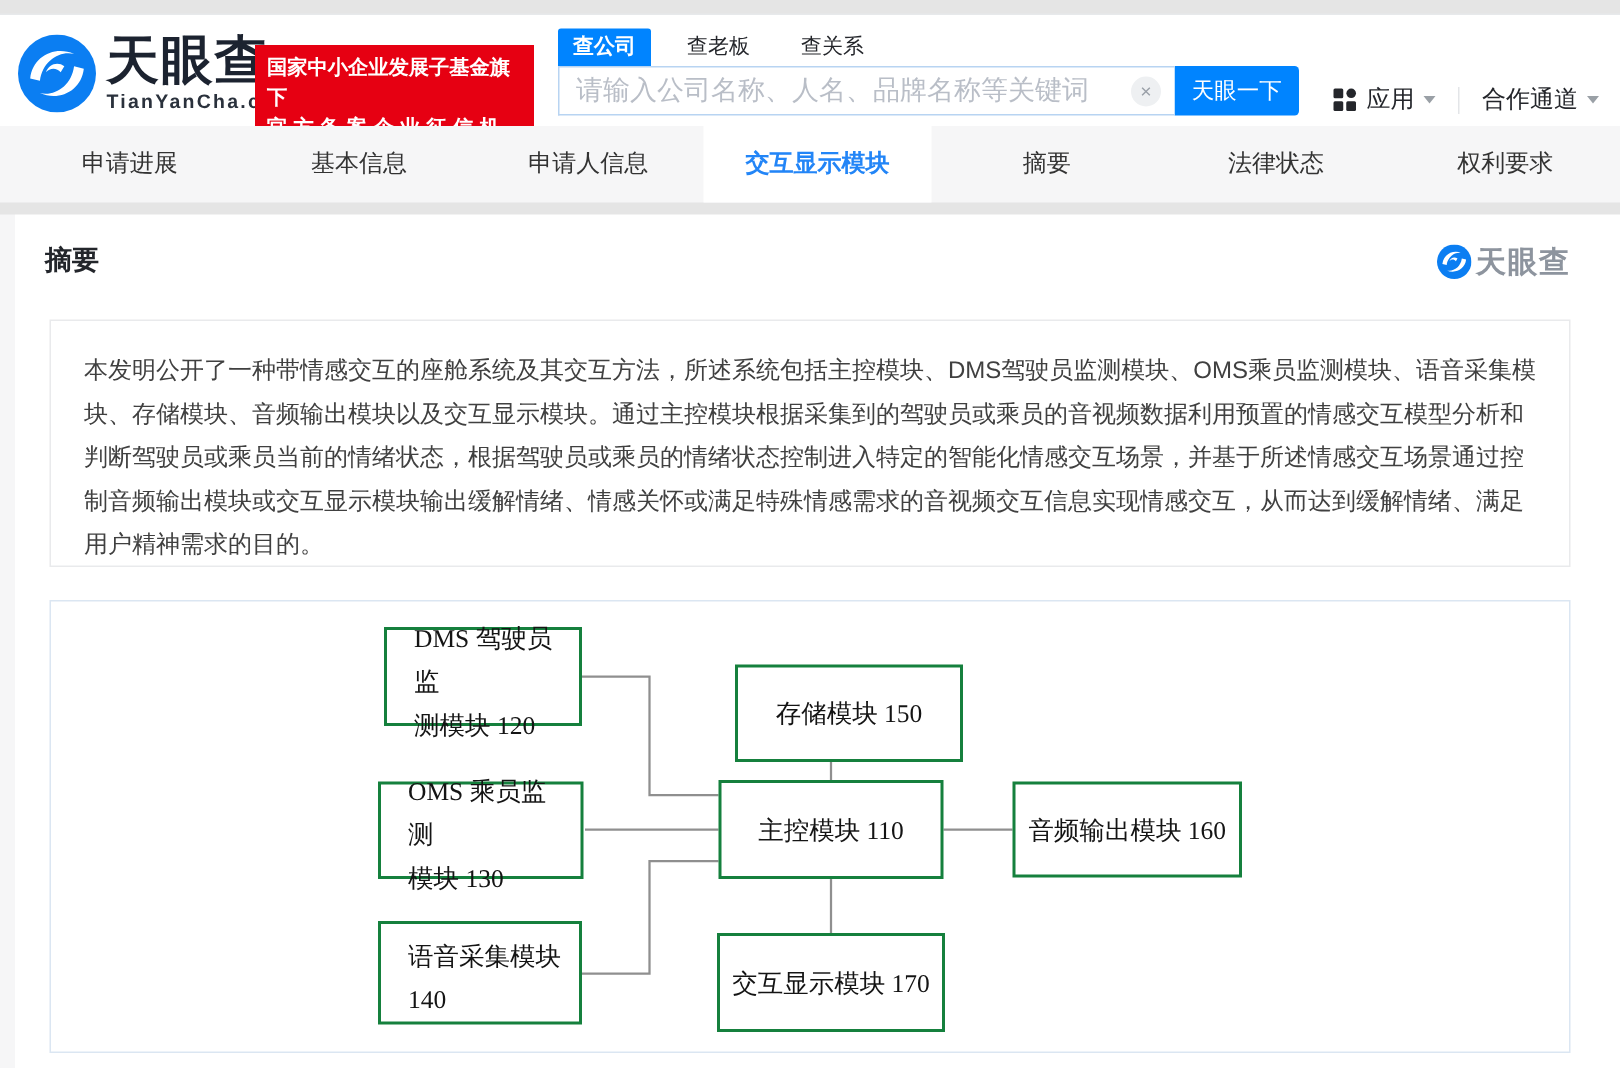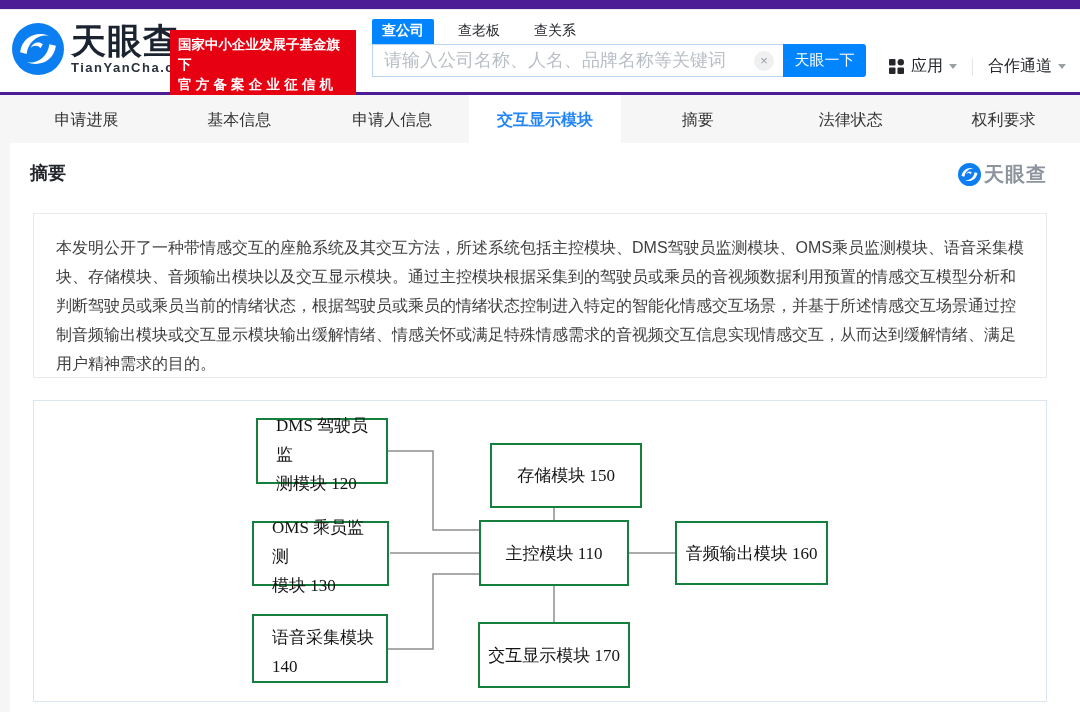--- a/index.html
+++ b/index.html
@@ -1,18 +1,18 @@
 <!DOCTYPE html>
 <html><head>
 <meta charset="utf-8">
 <style>
   * { margin:0; padding:0; box-sizing:border-box; }
   html,body { width:1080px; height:712px; }
   body { font-family:"Liberation Sans","DejaVu Sans",sans-serif; background:#fff; }
-  .page { position:relative; width:1080px; height:712px; background:#4c1d95; overflow:hidden;padding-left:40px; }
+  .page { position:relative; width:1080px; height:712px; background:#e5e5e5; overflow:hidden;padding-left:40px; }
 
   .topline { position:absolute; top:9px; left:0; right:0; height:1px; background:#e7e9eb; }
 
   
   .header { position:absolute; top:10px; left:0; right:0; height:82px; background:#fff; }
   .logo-group { position:absolute; left:12px; top:13px; display:flex; align-items:center; cursor:pointer; }
   .logo-icon { width:52px; height:52px; }
   .logo-texts { margin-left:7px; }
   .brand { font-size:35px; font-weight:700; color:#1c2330; line-height:36px; letter-spacing:1px; }
   .domain { font-size:13px; font-weight:700; color:#2a313c; letter-spacing:1.5px; margin-top:1px; }
@@ -35,21 +35,21 @@
                 border-radius:0 3px 3px 0; cursor:pointer;font-family:Liberation Mono, monospace; }
 
   .header-right { position:absolute; right:14px; top:46px; display:flex; align-items:center; font-size:16px; color:#24262b; }
   .apps-icon { width:17px; height:17px; margin-right:6px; }
   .caret { width:0; height:0; border-left:4.5px solid transparent; border-right:4.5px solid transparent;
            border-top:5px solid #9aa0a6; display:inline-block; margin-left:6px; }
   .vdiv { width:1px; height:18px; background:#e3e5e8; margin:0 15px; }
   .hr-item { display:flex; align-items:center; cursor:pointer; }
 
   
-  .tabbar { position:absolute; top:95px; left:0; right:0; height:51px; background:#f6f6f7; display:flex; padding-left:10px; }
+  .tabbar { position:absolute; top:84px; left:0; right:0; height:51px; background:#f6f6f7; display:flex; padding-left:10px; }
   .navtab { flex:1; display:flex; align-items:center; justify-content:center; font-size:16px; color:#333;
             cursor:pointer; height:51px; }
   .navtab.active { background:#fff; color:#2285f7; font-weight:700; }
 
   .gutter { position:absolute; top:143px; left:0; width:10px; bottom:0; background:#f6f6f7; }
 
   
   .content { position:absolute; top:143px; left:10px; right:0; bottom:0; background:#fff; }
   .section-title { position:absolute; left:20px; top:18px; font-size:18px; font-weight:700; color:#23262b; }
   .watermark { position:absolute; right:33px; top:18px; display:flex; align-items:center; }

